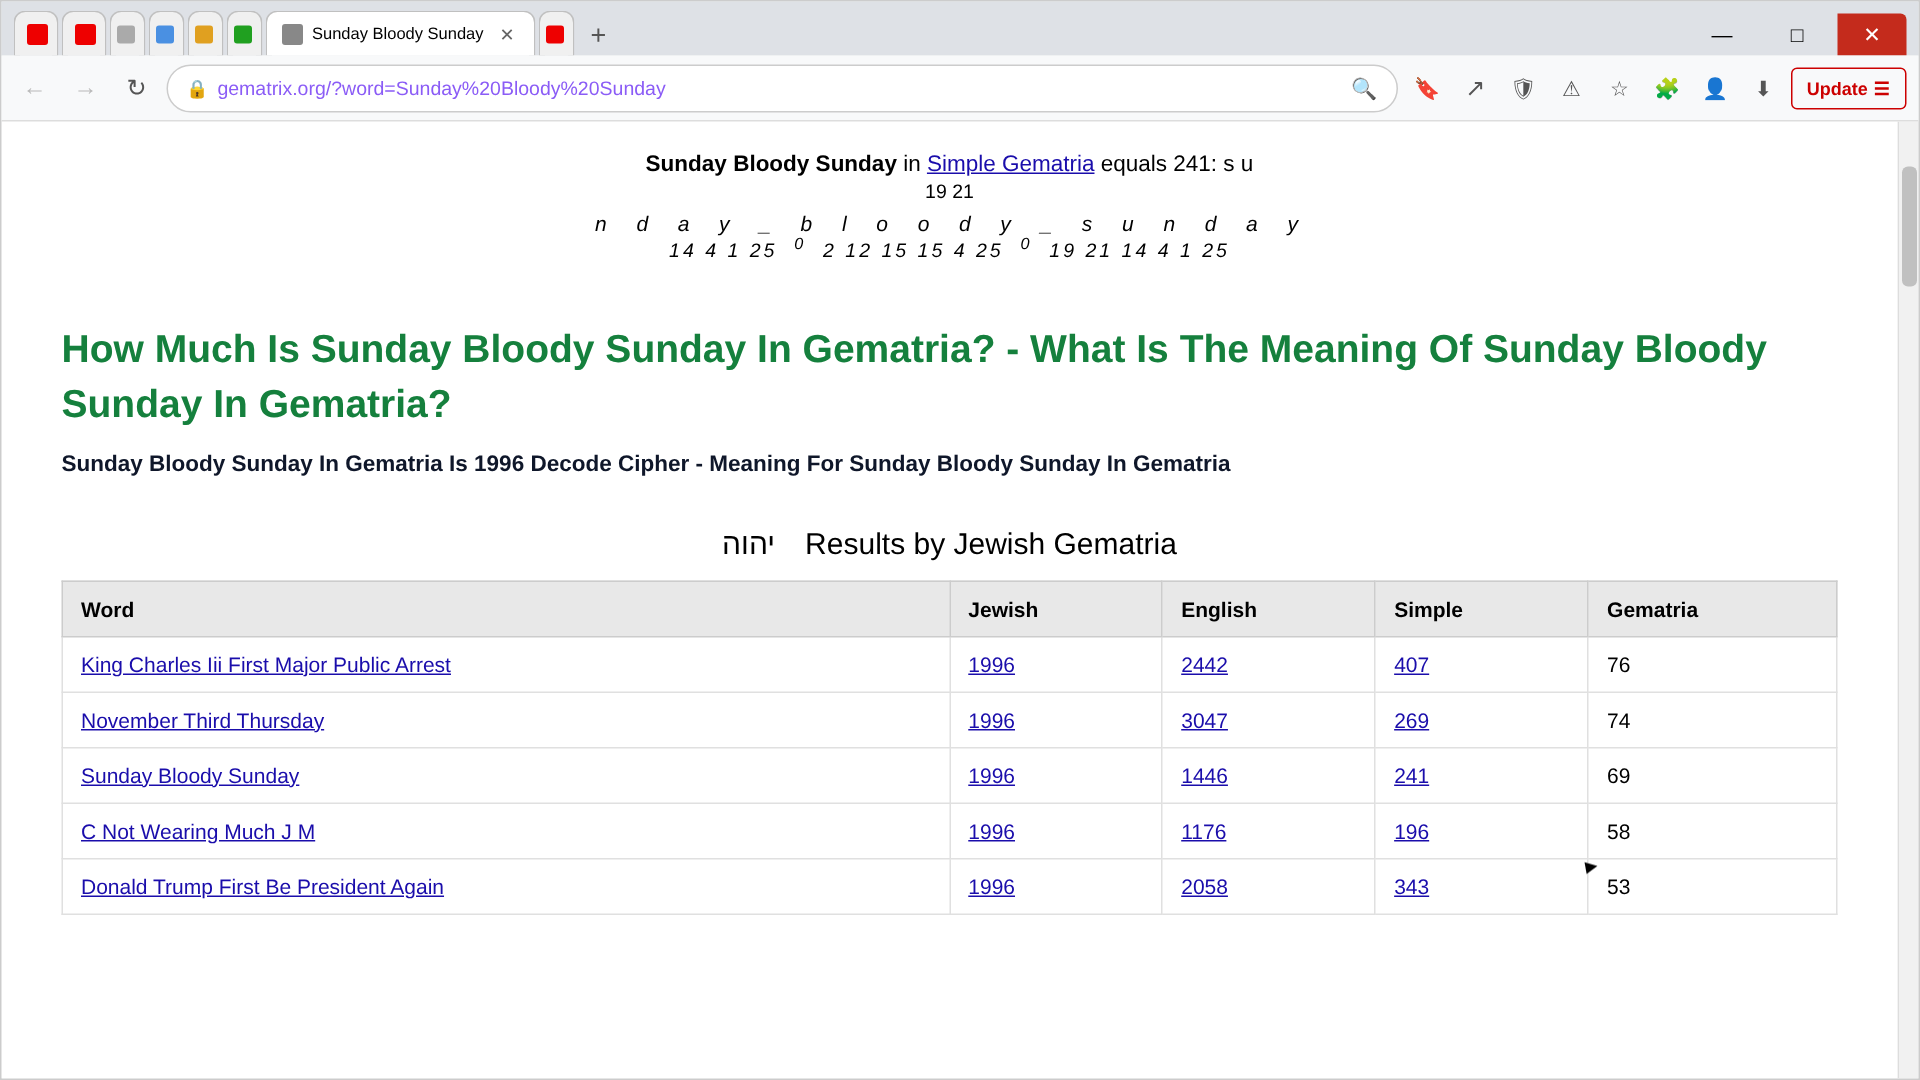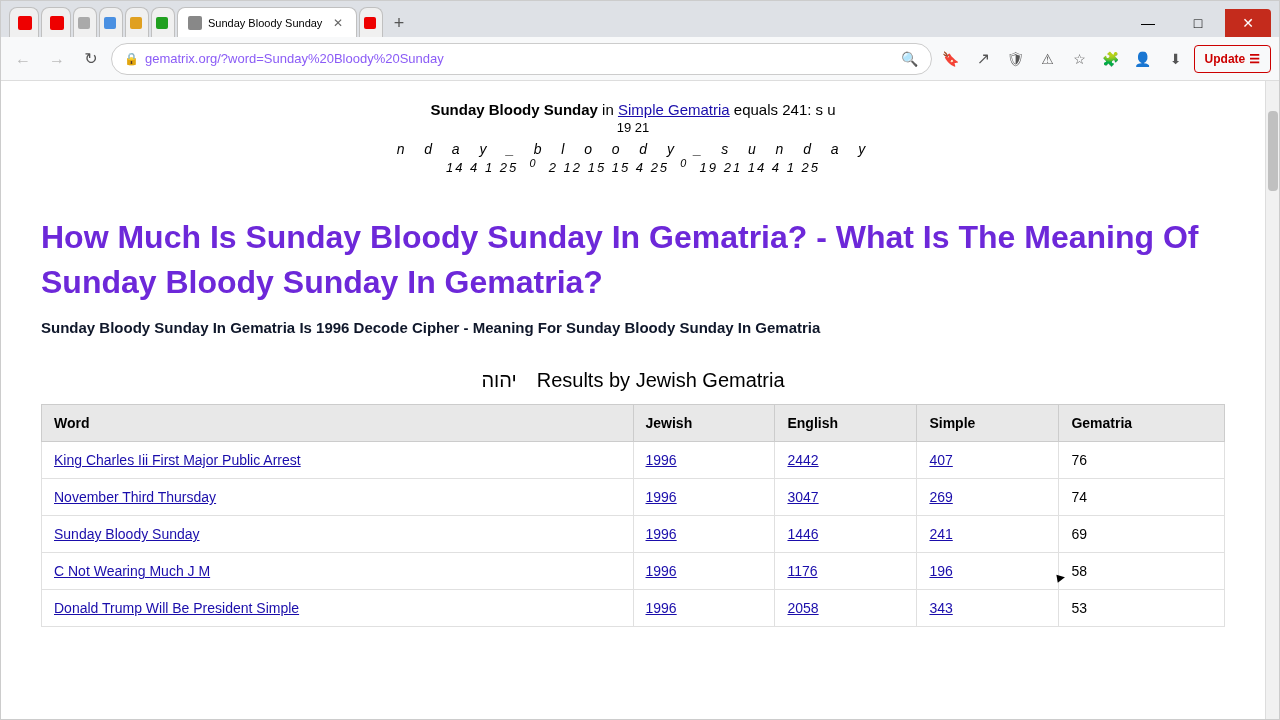--- a/index.html
+++ b/index.html
@@ -197,22 +197,22 @@
       margin-top: 20px;
       text-align: center;
       font-size: 15px;
     }
     .gematria-header a {
       color: #1a0dab;
       text-decoration: underline;
     }
 
     .big-heading {
-      color: #6d28d9;
-      font-size: 32px;
+      color: #15803d;
+      font-size: 26px;
       font-weight: bold;
       margin-top: 40px;
       line-height: 1.4;
     }
     .sub-heading {
       font-size: 15px;
       font-weight: bold;
       margin-top: 12px;
       color: #0f172a;
       line-height: 1.5;
@@ -429,21 +429,21 @@
       <td class="col-english">
         <a href="#">1176</a>
       </td>
       <td class="col-simple">
         <a href="#">196</a>
       </td>
       <td class="col-searches">58</td>
     </tr>
               <tr>
       <td class="col-word">
-        <a href="#">Donald Trump Will Be President Simple</a>
+        <a href="#">Donald Trump First Be President Again</a>
       </td>
       <td class="col-jewish">
         <a href="#">1996</a>
       </td>
       <td class="col-english">
         <a href="#">2058</a>
       </td>
       <td class="col-simple">
         <a href="#">343</a>
       </td>

